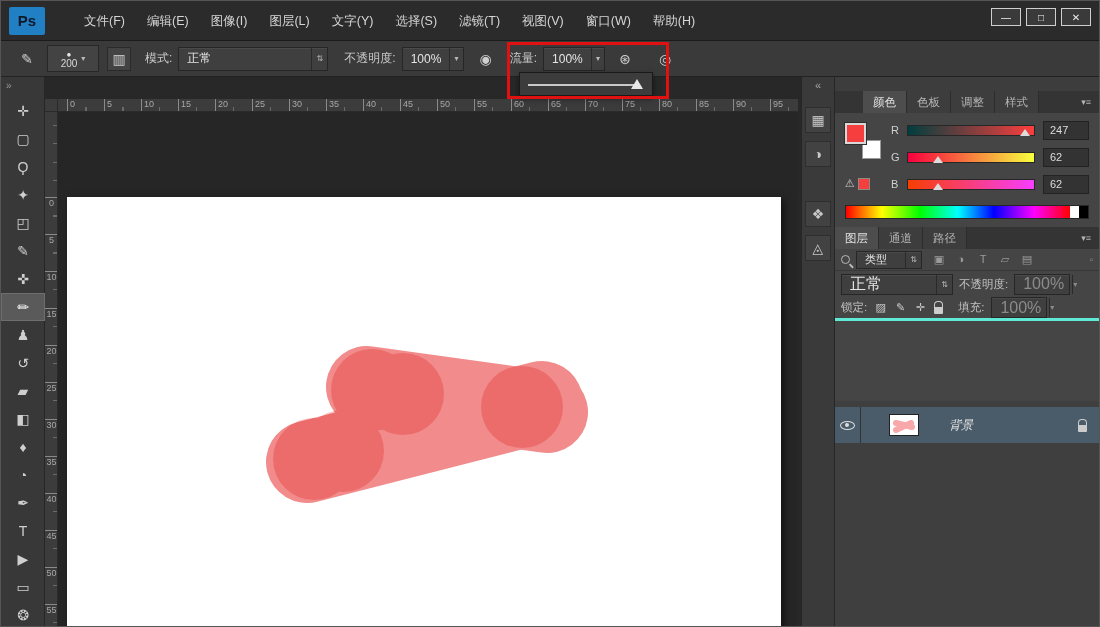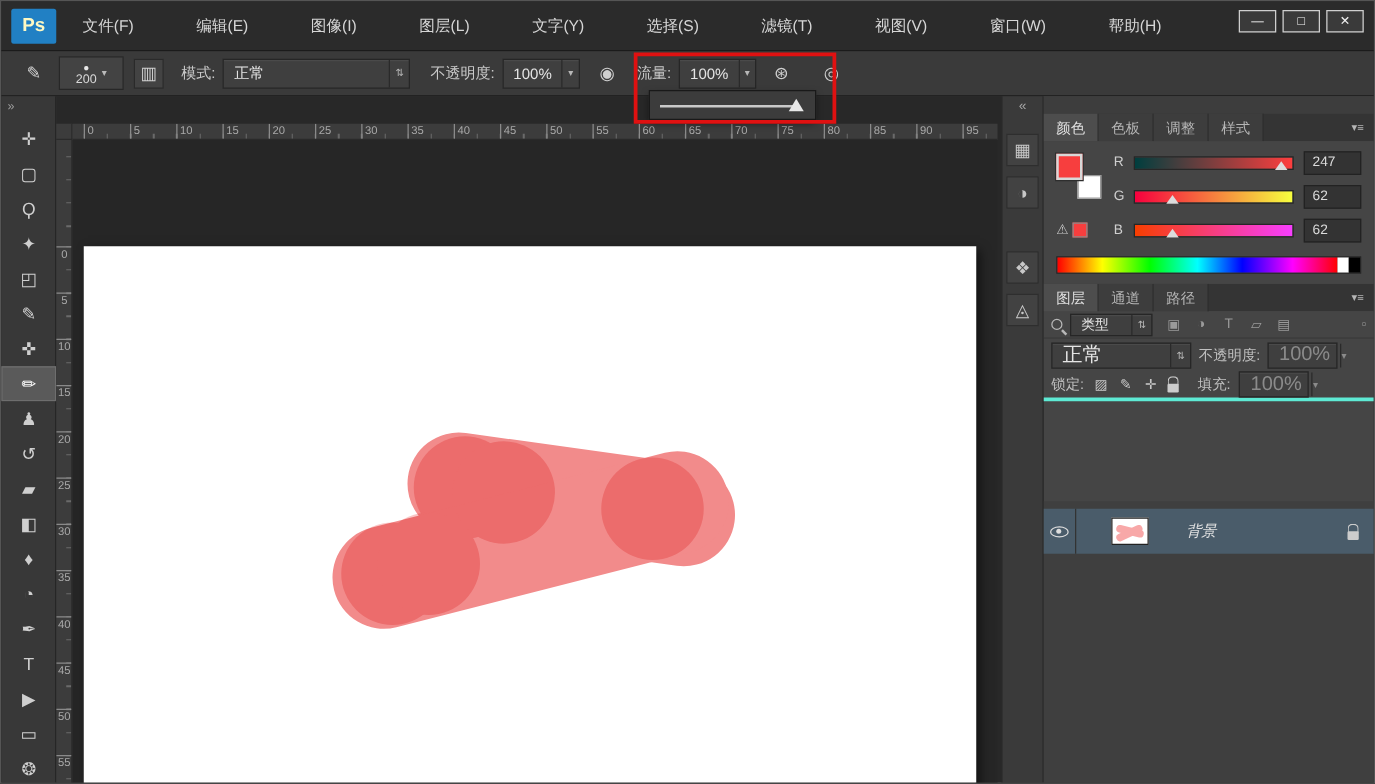--- a/index.html
+++ b/index.html
@@ -3,21 +3,21 @@
 <meta charset="utf-8">
 <style>
   * { margin:0; padding:0; box-sizing:border-box; }
   body { background:#111; font-family:"Liberation Sans","DejaVu Sans",sans-serif; }
   .app { position:relative; width:1100px; height:627px; background:#282828; overflow:hidden;
          color:#d2d2d2; border:1px solid #555; }
 
   
   .menubar { position:absolute; top:0; left:0; right:0; height:40px; background:#2b2b2b;
              border-bottom:1px solid #1b1b1b; display:flex; align-items:center; }
-  .ps-logo { width:36px; height:28px; margin:0 10px 0 8px; background:#2180c4; color:#fef9c3;
+  .ps-logo { width:36px; height:28px; margin:0 28px 0 8px; background:#2180c4; color:#0f172a;
              font-weight:bold; font-size:15px; display:flex; align-items:center; justify-content:center;
              border-radius:2px; }
   .menu-item { padding:0 11px; font-size:12.5px; color:#d6d6d6; height:40px; line-height:40px; cursor:default; }
   .win-controls { position:absolute; right:8px; top:7px; display:flex; gap:5px; }
   .win-btn { width:30px; height:18px; border:1px solid #cfcfcf; background:#3a3a3a; color:#f0f0f0;
              font-size:10px; display:flex; align-items:center; justify-content:center; }
 
   
   .optionsbar { position:absolute; top:40px; left:0; right:0; height:36px; background:#3a3a3a;
                 border-bottom:1px solid #222; display:flex; align-items:center; font-size:12px; }
@@ -155,21 +155,21 @@
   .layer-name { margin-left:10px; font-size:12px; font-style:italic; color:#e2e2e2; }
   .layer-lock { margin-left:auto; margin-right:12px; }
 </style>
 </head>
 <body>
 
 <div class="app">
 
   <div class="menubar">
     <div class="ps-logo">Ps</div>
-    <div style="display:flex;gap:28px;">
+    <div style="display:flex;">
 
     <div class="menu-item">文件(F)</div>
         <div class="menu-item">编辑(E)</div>
         <div class="menu-item">图像(I)</div>
         <div class="menu-item">图层(L)</div>
         <div class="menu-item">文字(Y)</div>
         <div class="menu-item">选择(S)</div>
         <div class="menu-item">滤镜(T)</div>
         <div class="menu-item">视图(V)</div>
         <div class="menu-item">窗口(W)</div>
@@ -356,21 +356,21 @@
         <div class="dock-icon">
           <span>◬</span>
         </div>
       </div>
   </div>
 
   <div class="dock">
     <div class="dock-topstrip"></div>
 
     <div class="ptabbar">
-      <div style="display:flex;">
+      <div style="display:flex;margin-left:28px;">
 
       <div class="ptab active">
             <span>颜色</span>
           </div>
           <div class="ptab">
             <span>色板</span>
           </div>
           <div class="ptab">
             <span>调整</span>
           </div>

